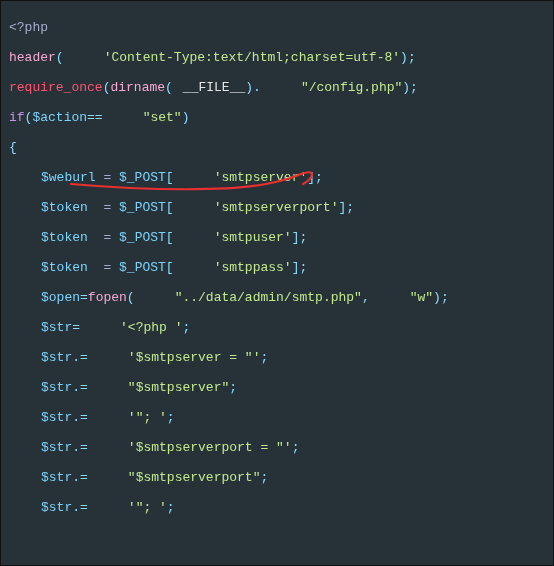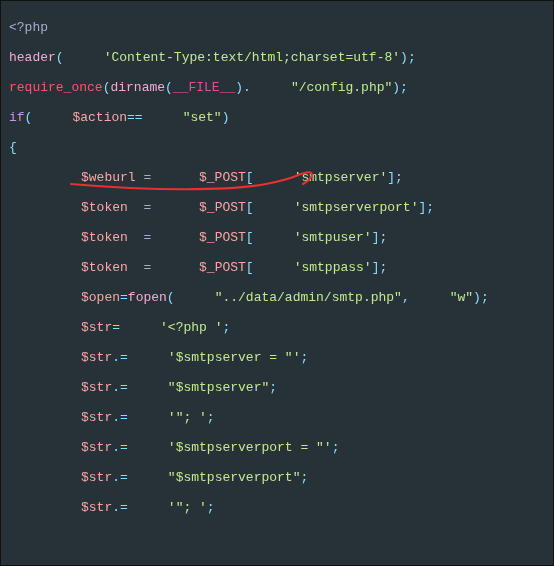--- a/index.html
+++ b/index.html
@@ -23,22 +23,22 @@
     position: relative;
     white-space: pre;
     border: 1px solid #111;
   }
   .line { display: block; }
   .indent1 { padding-left: 32px; }
   
   .kw       { color: #c792ea; }   
   .fn       { color: #f9a8d4; }   
   .str      { color: #c3e88d; margin-left: 40px; }   
-  .var      { color: #fca5a5; margin-left: 40px; }   
-  .const    { color: #ec4899; }   
+  .var      { color: #7dd3fc; }   
+  .const    { color: #e5e5e5; margin-left: 10px; }   
   .punct    { color: #89ddff; }   
   .op       { color: #89ddff; }   
   .req      { color: #ff5370; }   
   .plain    { color: #a6accd; }
   svg.annot {
     position: absolute;
     left: 0; top: 0;
     pointer-events: none;
   }
 </style>

